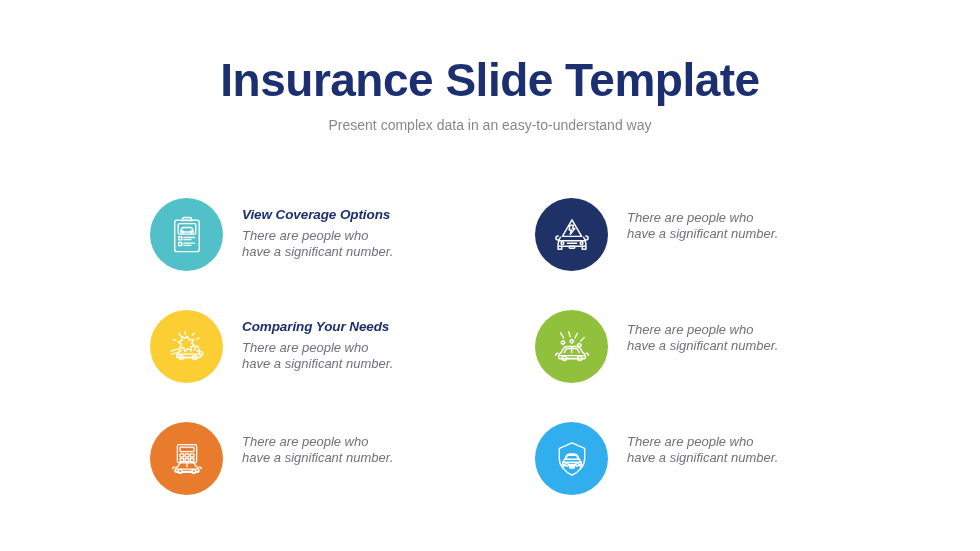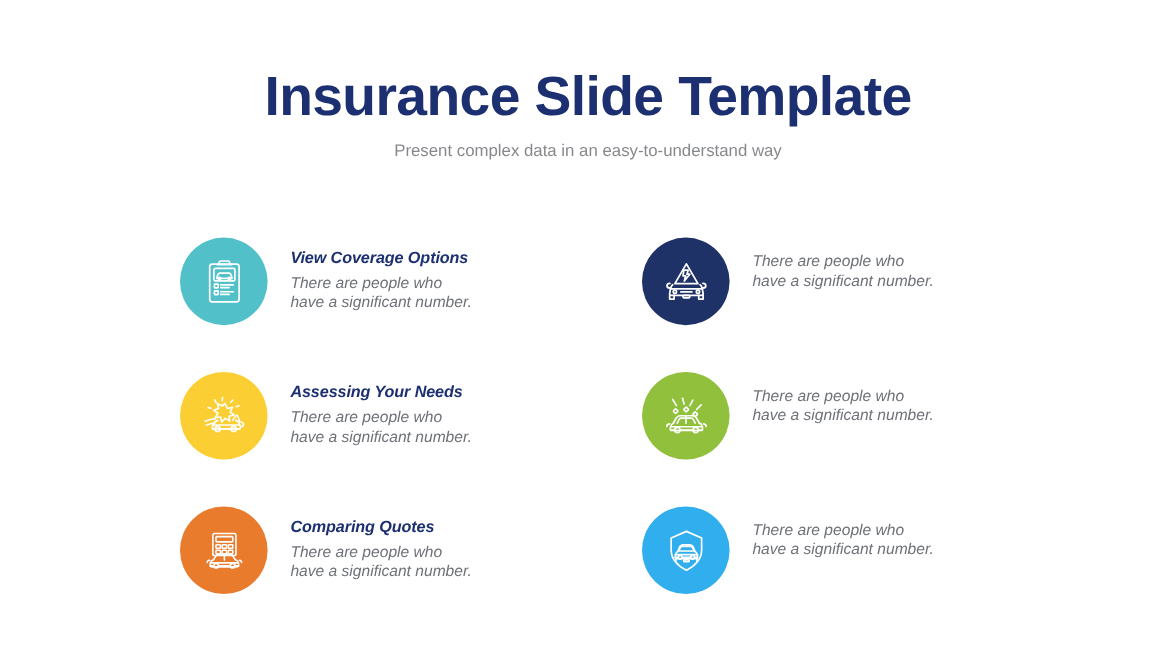--- a/index.html
+++ b/index.html
@@ -151,21 +151,21 @@
             <path d="M31.5 27.6l2.8-4.1c.5-.7 1.4-.6 1.7.2l2 5.2"></path>
             <path d="M13.4 31.8h24.6"></path>
             <circle cx="17.8" cy="35.4" r="2.3"></circle>
             <circle cx="32.4" cy="35.4" r="2.3"></circle>
             <path d="M13 35.4h2.5M20.1 35.4h10M34.7 35.4h3.2"></path>
             <path d="M38.9 28.9c1.3.2 2.2 1 2.4 2.1.2 1.1-.4 2-1.4 2.3"></path>
           </svg>
         </span>
       </div>
       <div class="item-text">
-        <div class="item-title">Assessing Your Needs</div>
+        <div class="item-title">Comparing Your Needs</div>
         <div class="item-desc">There are people who
 have a significant number.</div>
       </div>
     </div>
 
     <div class="item">
       <div class="icon-circle" style="background:#90c03c">
         <span>
           <svg width="44" height="44" viewBox="0 0 48 48" fill="none" stroke="#ffffff" stroke-width="1.5" stroke-linecap="round" stroke-linejoin="round">
             <path d="M11.5 8.5l3.4 5.6M20.5 7.5l1.4 5.2M29.8 9.2l-2.6 5M37.4 13.5l-4 4.1"></path>
@@ -207,21 +207,20 @@
             <path d="M10.7 35.5h26.6"></path>
             <path d="M24 28.3v4.4"></path>
             <circle cx="16.2" cy="38.2" r="2.2"></circle>
             <circle cx="31.8" cy="38.2" r="2.2"></circle>
             <path d="M10.6 38.2h3.4M18.4 38.2h11.2M34 38.2h3.4"></path>
             <path d="M9.8 33c-1.3.2-2.2 1.1-2.2 2.2M38.2 33c1.3.2 2.2 1.1 2.2 2.2"></path>
           </svg>
         </span>
       </div>
       <div class="item-text">
-        <div class="item-title">Comparing Quotes</div>
         <div class="item-desc">There are people who
 have a significant number.</div>
       </div>
     </div>
 
     <div class="item">
       <div class="icon-circle" style="background:#30aeee">
         <span>
           <svg width="42" height="42" viewBox="0 0 48 48" fill="none" stroke="#ffffff" stroke-width="1.6" stroke-linecap="round" stroke-linejoin="round">
             <path d="M24 5.5 9.5 11.8v11.6c0 8 6 15.2 14.5 19.1 8.5-3.9 14.5-11.1 14.5-19.1V11.8L24 5.5Z"></path>

